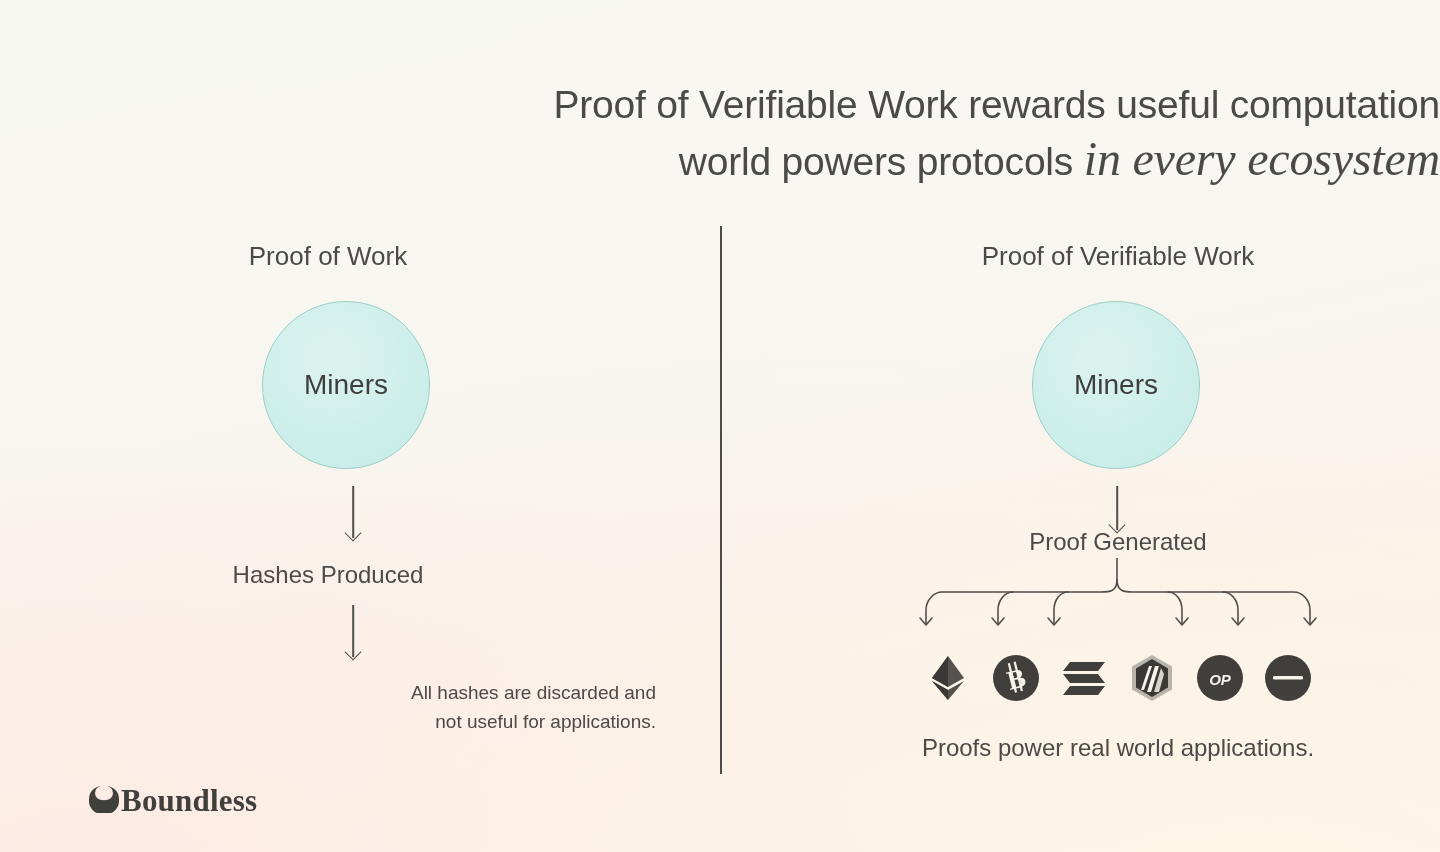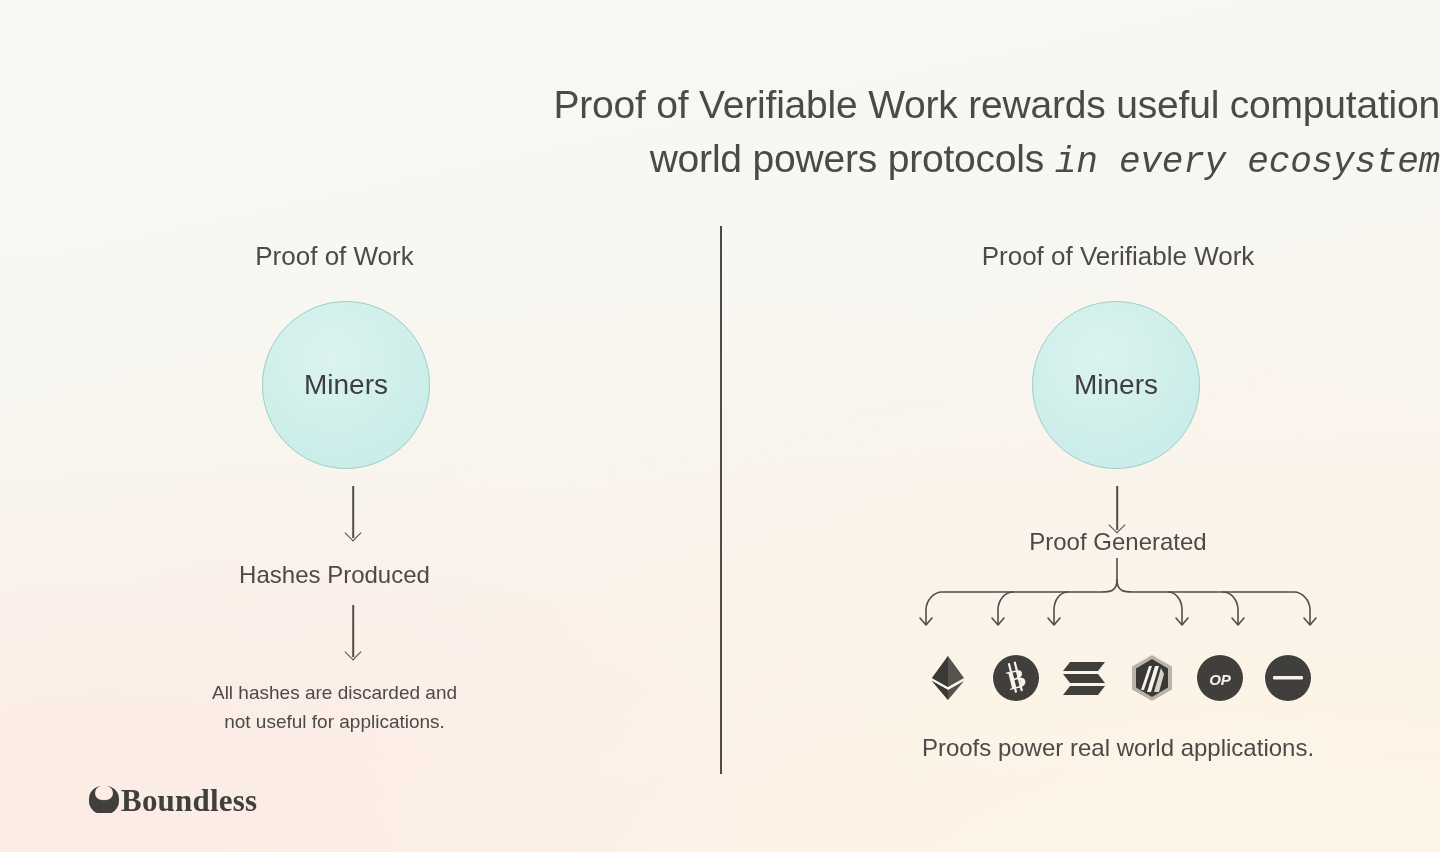--- a/index.html
+++ b/index.html
@@ -21,34 +21,34 @@
   
   .title{
     position:absolute;left:0;right:0;top:62px;
     text-align:right;
     font-size:39px;line-height:54px;
     color:#4a4a48;font-weight:400;
     letter-spacing:-0.2px;
     margin-top:16px;
   }
   .title .ital{
-    font-family:Liberation Mono, monospace;
-    font-style:italic;font-size:36px;
+    font-family:Liberation Serif, serif;
+    font-style:italic;font-size:48px;
   }
 
   
   .divider{
     position:absolute;left:720px;top:226px;
     width:1.6px;height:548px;
     background:#4d4c49;
   }
 
   
   .col{position:absolute;top:0;height:852px;}
-  .col-left{left:0;width:656px;padding-left:13px;}
+  .col-left{left:0;width:656px;}
   .col-right{left:720px;width:720px;margin-left:38px;}
 
   .col-head{
     position:absolute;left:0;right:0;top:241px;
     text-align:center;font-size:26px;color:#4b4a48;font-weight:400;
   }
 
   
   .circle{
     position:absolute;
@@ -77,21 +77,21 @@
     transform:translateX(-50%) rotate(-45deg);
     transform-origin:center;
   }
 
   .label-mid{
     position:absolute;left:0;right:0;
     text-align:center;font-size:24px;color:#4b4a48;
   }
   .label-bottom{
     position:absolute;left:0;right:0;
-    text-align:center;font-size:19px;line-height:29px;color:#4b4a48;
+    text-align:right;font-size:19px;line-height:29px;color:#4b4a48;
   }
 
   
   .branch{position:absolute;left:150px;top:558px;}
 
   
   .icons{
     position:absolute;left:0;right:0;top:654px;
     display:flex;justify-content:center;align-items:center;
     gap:21px;

